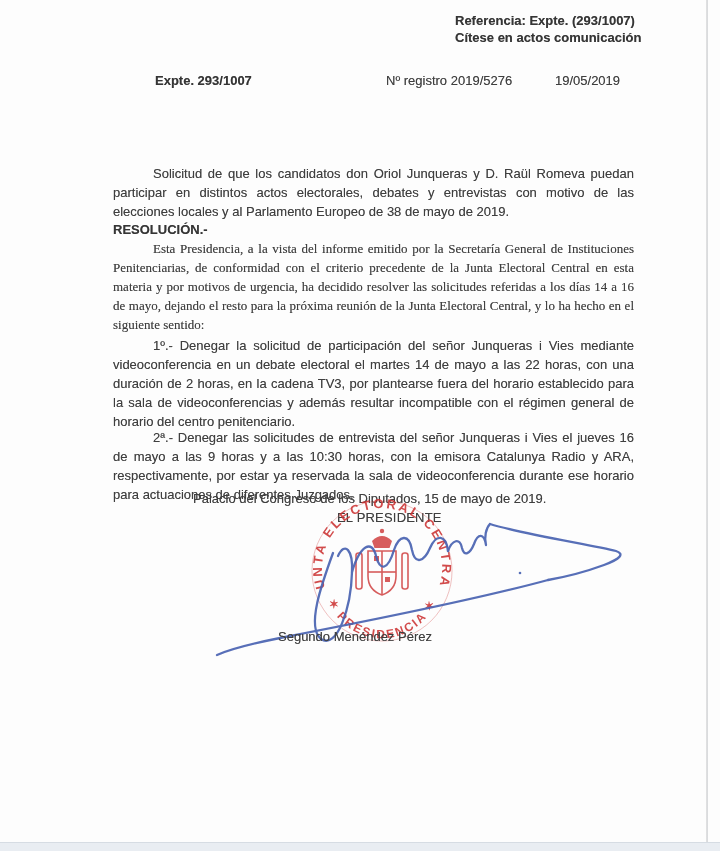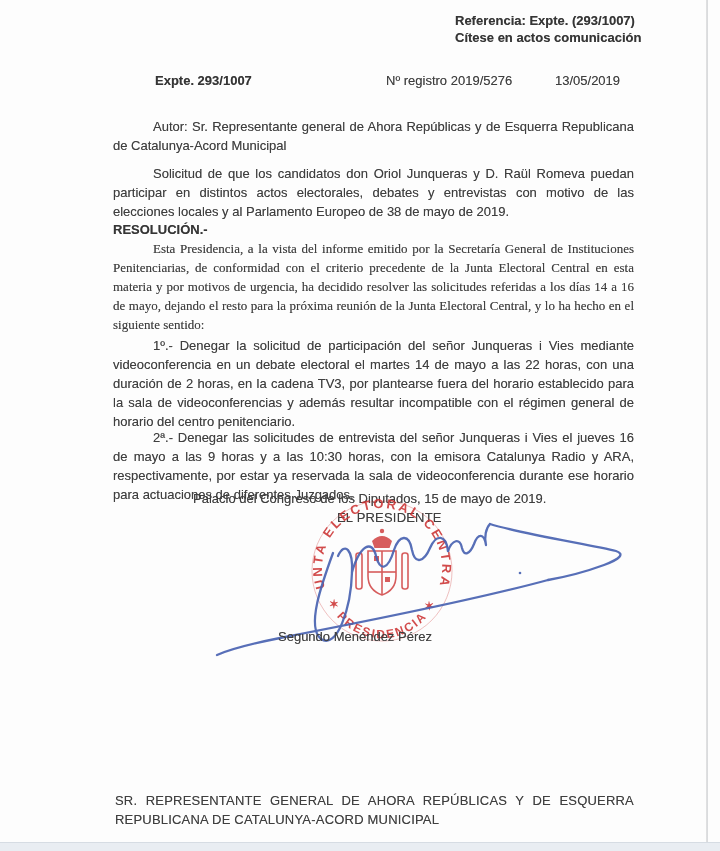--- a/index.html
+++ b/index.html
@@ -57,23 +57,22 @@
 
 <div class="page">
 
   <div class="blk ref-block bold">
     <div>Referencia: Expte. (293/1007)</div>
     <div>Cítese en actos comunicación</div>
   </div>
 
   <div class="blk reg-expte bold">Expte. 293/1007</div>
   <div class="blk reg-num">Nº registro 2019/5276</div>
-  <div class="blk reg-date">13/05/2019</div>
+  <div class="blk reg-date">19/05/2019</div>
 
-  <p class="blk just ind autor">Autor: Sr. Representante general de Ahora Repúblicas y de Esquerra Republicana de Catalunya-Acord Municipal</p>
   <p class="blk just ind solicitud">Solicitud de que los candidatos don Oriol Junqueras y D. Raül Romeva puedan participar en distintos actos electorales, debates y entrevistas con motivo de las elecciones locales y al Parlamento Europeo de 38 de mayo de 2019.</p>
 
   <div class="blk res-head bold">RESOLUCIÓN.-</div>
   <p class="blk just ind res-body">Esta Presidencia, a la vista del informe emitido por la Secretaría General de Instituciones Penitenciarias, de conformidad con el criterio precedente de la Junta Electoral Central en esta materia y por motivos de urgencia, ha decidido resolver las solicitudes referidas a los días 14 a 16 de mayo, dejando el resto para la próxima reunión de la Junta Electoral Central, y lo ha hecho en el siguiente sentido:</p>
 
   <p class="blk just ind p1">1º.- Denegar la solicitud de participación del señor Junqueras i Vies mediante videoconferencia en un debate electoral el martes 14 de mayo a las 22 horas, con una duración de 2 horas, en la cadena TV3, por plantearse fuera del horario establecido para la sala de videoconferencias y además resultar incompatible con el régimen general de horario del centro penitenciario.</p>
   <p class="blk just ind p2">2ª.- Denegar las solicitudes de entrevista del señor Junqueras i Vies el jueves 16 de mayo a las 9 horas y a las 10:30 horas, con la emisora Catalunya Radio y ARA, respectivamente, por estar ya reservada la sala de videoconferencia durante ese horario para actuaciones de diferentes Juzgados.</p>
 
   <div class="blk palacio">Palacio del Congreso de los Diputados, 15 de mayo de 2019.</div>
 
@@ -111,17 +110,16 @@
       <path d="M 352 572 C 360 545, 372 539, 376 556 C 380 572, 388 570, 394 550 C 399 535, 409 533, 412 550 C 415 565, 424 562, 430 548 C 436 534, 446 534, 448 551"></path>
       <path d="M 448 551 C 452 540, 460 537, 462 548 C 464 557, 470 554, 474 544 C 478 533, 484 533, 486 545 C 484 537, 486 528, 490 524"></path>
       <path d="M 490 524 C 522 534, 592 545, 616 551 C 625 554, 620 559, 604 565 C 585 572, 565 577, 548 580"></path>
       <path d="M 548 580 C 478 599, 358 623, 280 638 C 250 644, 226 651, 217 655"></path>
       <circle cx="520" cy="573" r="1.3" fill="#4a63b2" stroke="none"></circle>
     </g>
   </svg>
 
   <div class="blk nombre">Segundo Menéndez Pérez</div>
 
-  <p class="blk just footer">SR. REPRESENTANTE GENERAL DE AHORA REPÚBLICAS Y DE ESQUERRA REPUBLICANA DE CATALUNYA-ACORD MUNICIPAL</p>
 
   <div class="edge-right"></div>
   <div class="bottom-strip"></div>
 </div>
 
 </body></html>

